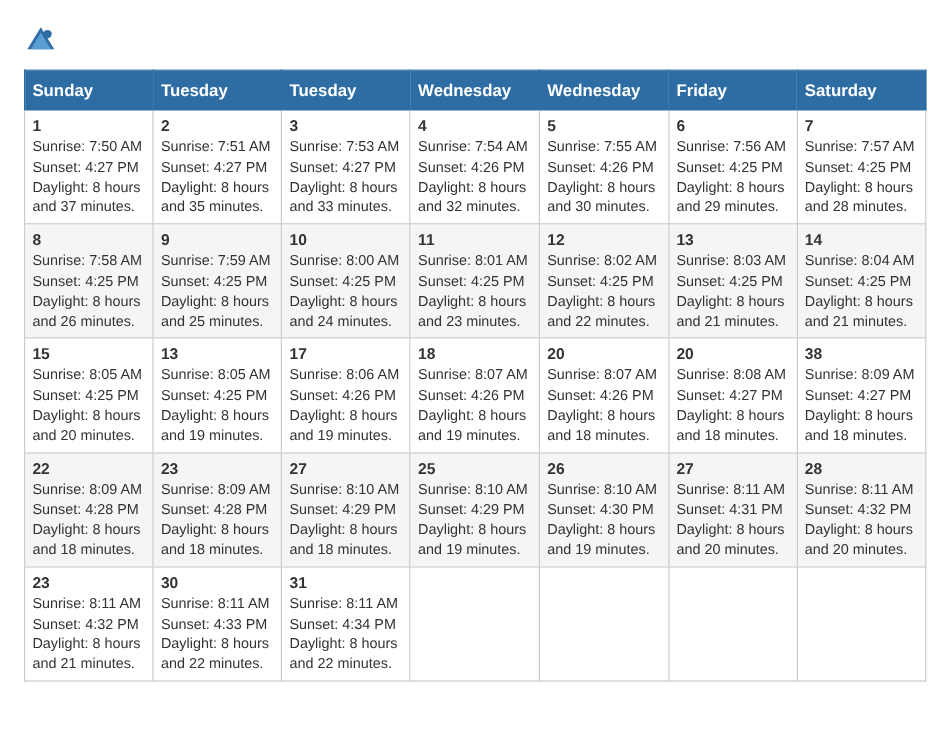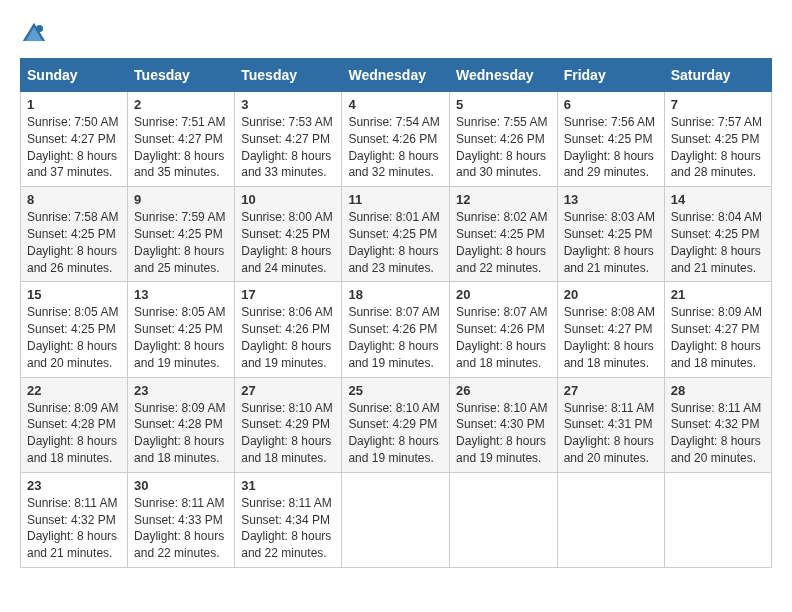--- a/index.html
+++ b/index.html
@@ -157,21 +157,21 @@
         <td><span class="day-num">13</span>
         <span class="day-info">Sunrise: 8:05 AM<br>Sunset: 4:25 PM<br>Daylight: 8 hours and 19 minutes.</span></td>
         <td><span class="day-num">17</span>
         <span class="day-info">Sunrise: 8:06 AM<br>Sunset: 4:26 PM<br>Daylight: 8 hours and 19 minutes.</span></td>
         <td><span class="day-num">18</span>
         <span class="day-info">Sunrise: 8:07 AM<br>Sunset: 4:26 PM<br>Daylight: 8 hours and 19 minutes.</span></td>
         <td><span class="day-num">20</span>
         <span class="day-info">Sunrise: 8:07 AM<br>Sunset: 4:26 PM<br>Daylight: 8 hours and 18 minutes.</span></td>
         <td><span class="day-num">20</span>
         <span class="day-info">Sunrise: 8:08 AM<br>Sunset: 4:27 PM<br>Daylight: 8 hours and 18 minutes.</span></td>
-        <td><span class="day-num">21</span>
+        <td><span class="day-num">38</span>
         <span class="day-info">Sunrise: 8:09 AM<br>Sunset: 4:27 PM<br>Daylight: 8 hours and 18 minutes.</span></td>
       </tr>
       <tr>
         <td><span class="day-num">22</span>
         <span class="day-info">Sunrise: 8:09 AM<br>Sunset: 4:28 PM<br>Daylight: 8 hours and 18 minutes.</span></td>
         <td><span class="day-num">23</span>
         <span class="day-info">Sunrise: 8:09 AM<br>Sunset: 4:28 PM<br>Daylight: 8 hours and 18 minutes.</span></td>
         <td><span class="day-num">27</span>
         <span class="day-info">Sunrise: 8:10 AM<br>Sunset: 4:29 PM<br>Daylight: 8 hours and 18 minutes.</span></td>
         <td><span class="day-num">25</span>

